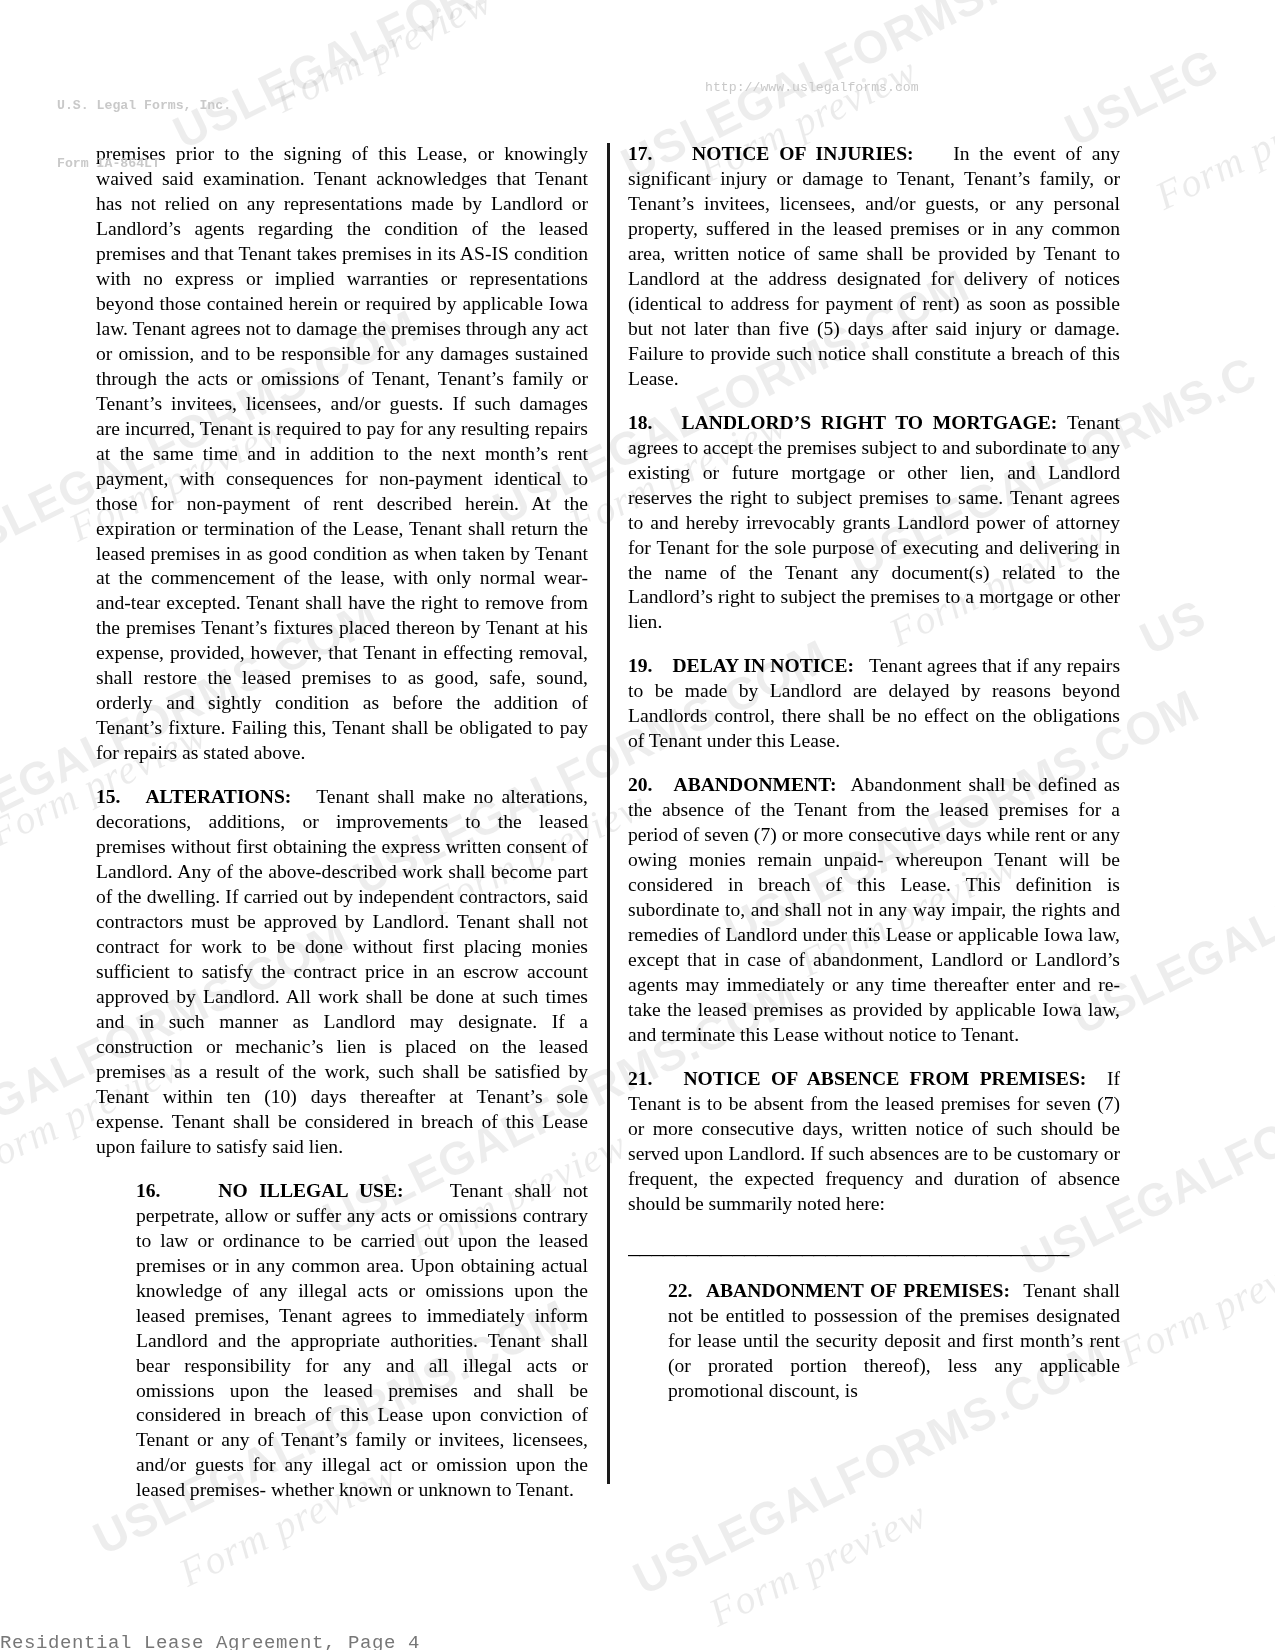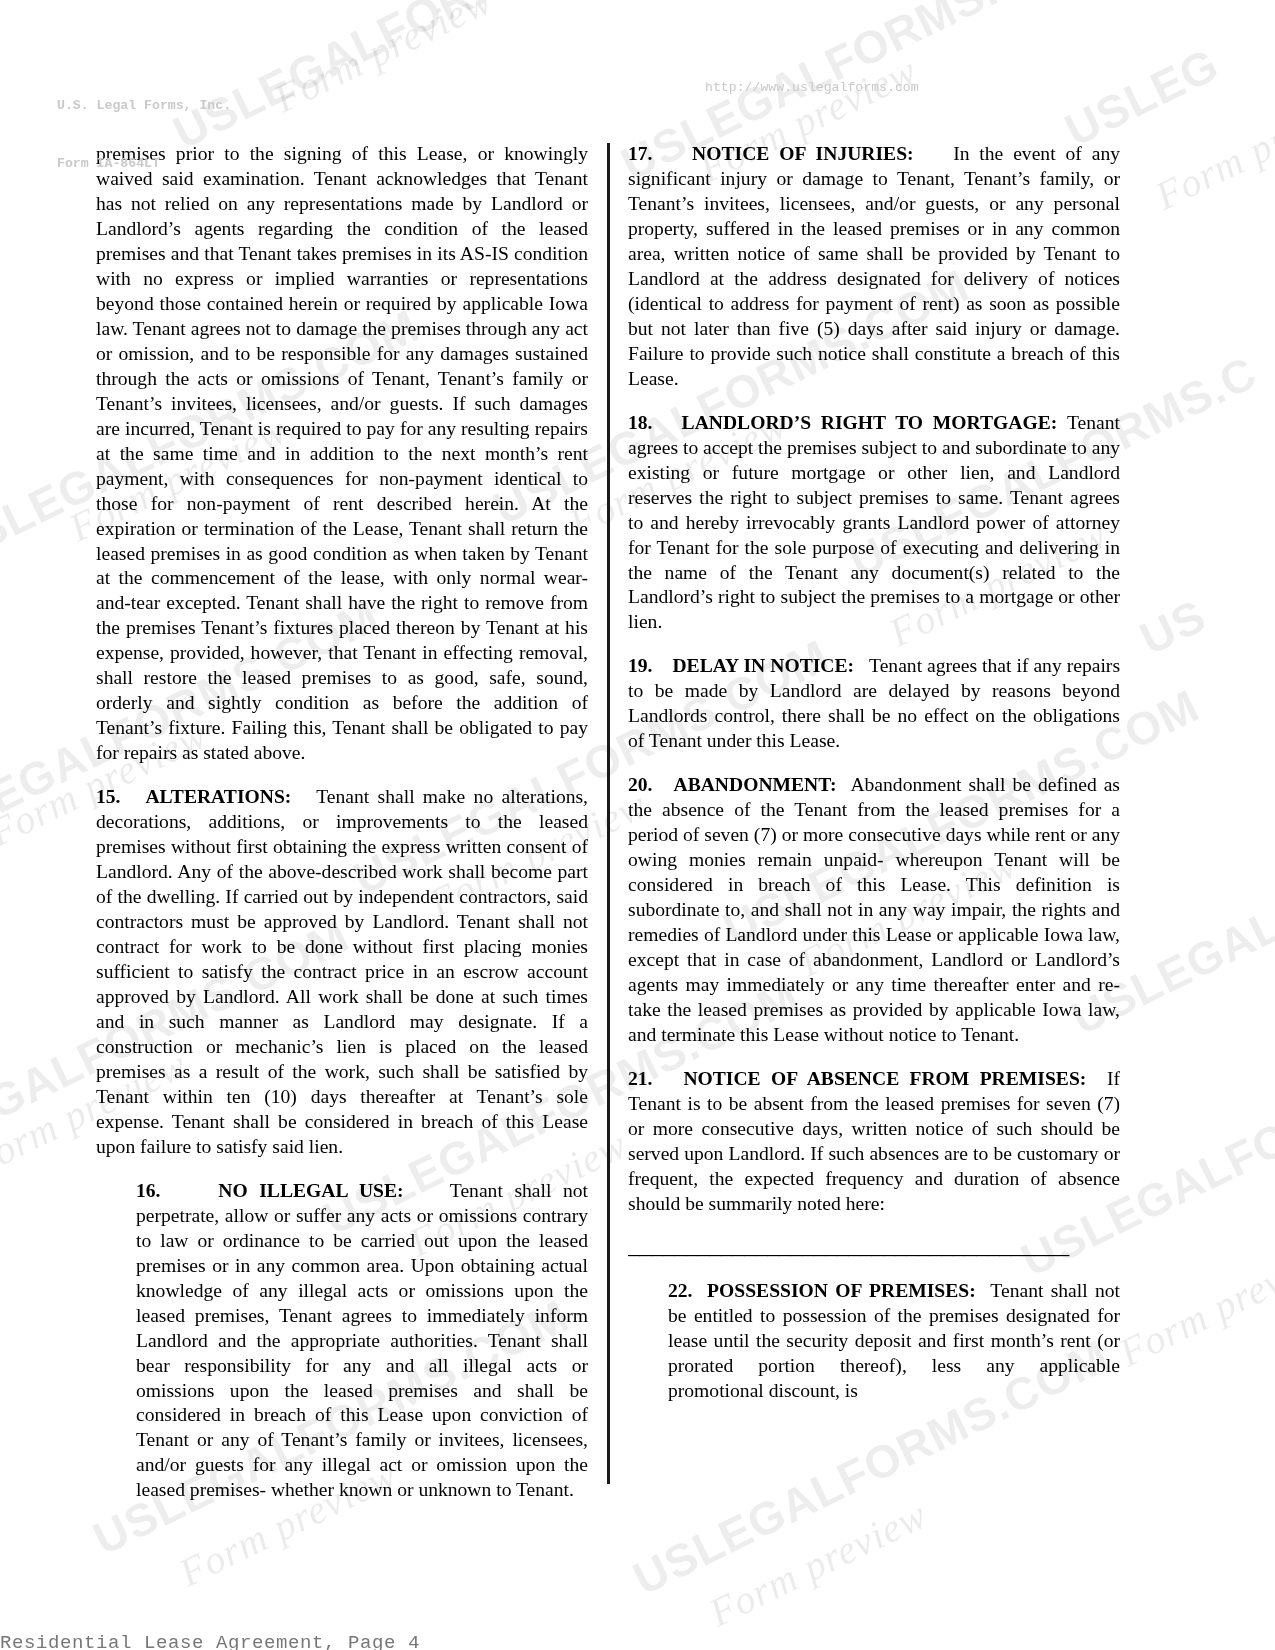--- a/index.html
+++ b/index.html
@@ -204,21 +204,21 @@
 
       <p class="para"><span class="sect-num">18.</span>&nbsp;&nbsp;&nbsp;<span class="sect-title">LANDLORD’S RIGHT TO MORTGAGE:</span>&nbsp;<span>Tenant agrees to accept the premises subject to and subordinate to any existing or future mortgage or other lien, and Landlord reserves the right to subject premises to same.  Tenant agrees to and hereby irrevocably grants Landlord power of attorney for Tenant for the sole purpose of executing and delivering in the name of the Tenant any document(s) related to the Landlord’s right to subject the premises to a mortgage or other lien.</span></p>
 
       <p class="para"><span class="sect-num">19.</span>&nbsp;&nbsp;&nbsp;&nbsp;<span class="sect-title">DELAY IN NOTICE:</span>&nbsp;&nbsp;&nbsp;<span>Tenant agrees that if any repairs to be made by Landlord are delayed by reasons beyond Landlords control, there shall be no effect on the obligations of Tenant under this Lease.</span></p>
 
       <p class="para"><span class="sect-num">20.</span>&nbsp;&nbsp;&nbsp;<span class="sect-title">ABANDONMENT:</span>&nbsp;&nbsp;<span>Abandonment shall be defined as the absence of the Tenant from the leased premises for a period of seven (7) or more consecutive days while rent or any owing monies remain unpaid- whereupon Tenant will be considered in breach of this Lease.    This definition is subordinate to, and shall not in any way impair, the rights and remedies of Landlord under this Lease or applicable Iowa law, except that in case of abandonment, Landlord or Landlord’s agents may immediately or any time thereafter enter and re-take the leased premises as provided by applicable Iowa law, and terminate this Lease without notice to Tenant.</span></p>
 
       <p class="para"><span class="sect-num">21.</span>&nbsp;&nbsp;&nbsp;<span class="sect-title">NOTICE OF ABSENCE FROM PREMISES:</span>&nbsp;&nbsp;<span>If Tenant is to be absent from the leased premises for seven (7) or more consecutive days, written notice of such should be served upon Landlord.  If such absences are to be customary or frequent, the expected frequency and duration of absence should be summarily noted here:</span><span class="fill-line">______________________________________</span></p>
 
 
-      <p class="para"><span class="sect-num">22.</span>&nbsp;&nbsp;<span class="sect-title">POSSESSION OF PREMISES:</span>&nbsp;&nbsp;<span>Tenant shall not be entitled to possession of the premises designated for lease until the security deposit and first month’s rent (or prorated portion thereof), less any applicable promotional discount, is</span></p>
+      <p class="para"><span class="sect-num">22.</span>&nbsp;&nbsp;<span class="sect-title">ABANDONMENT OF PREMISES:</span>&nbsp;&nbsp;<span>Tenant shall not be entitled to possession of the premises designated for lease until the security deposit and first month’s rent (or prorated portion thereof), less any applicable promotional discount, is</span></p>
 
     </div>
   </div>
 
   <div class="doc-footer">
     <span>Residential Lease Agreement, Page 4</span>
   </div>
 
 </div>
 

